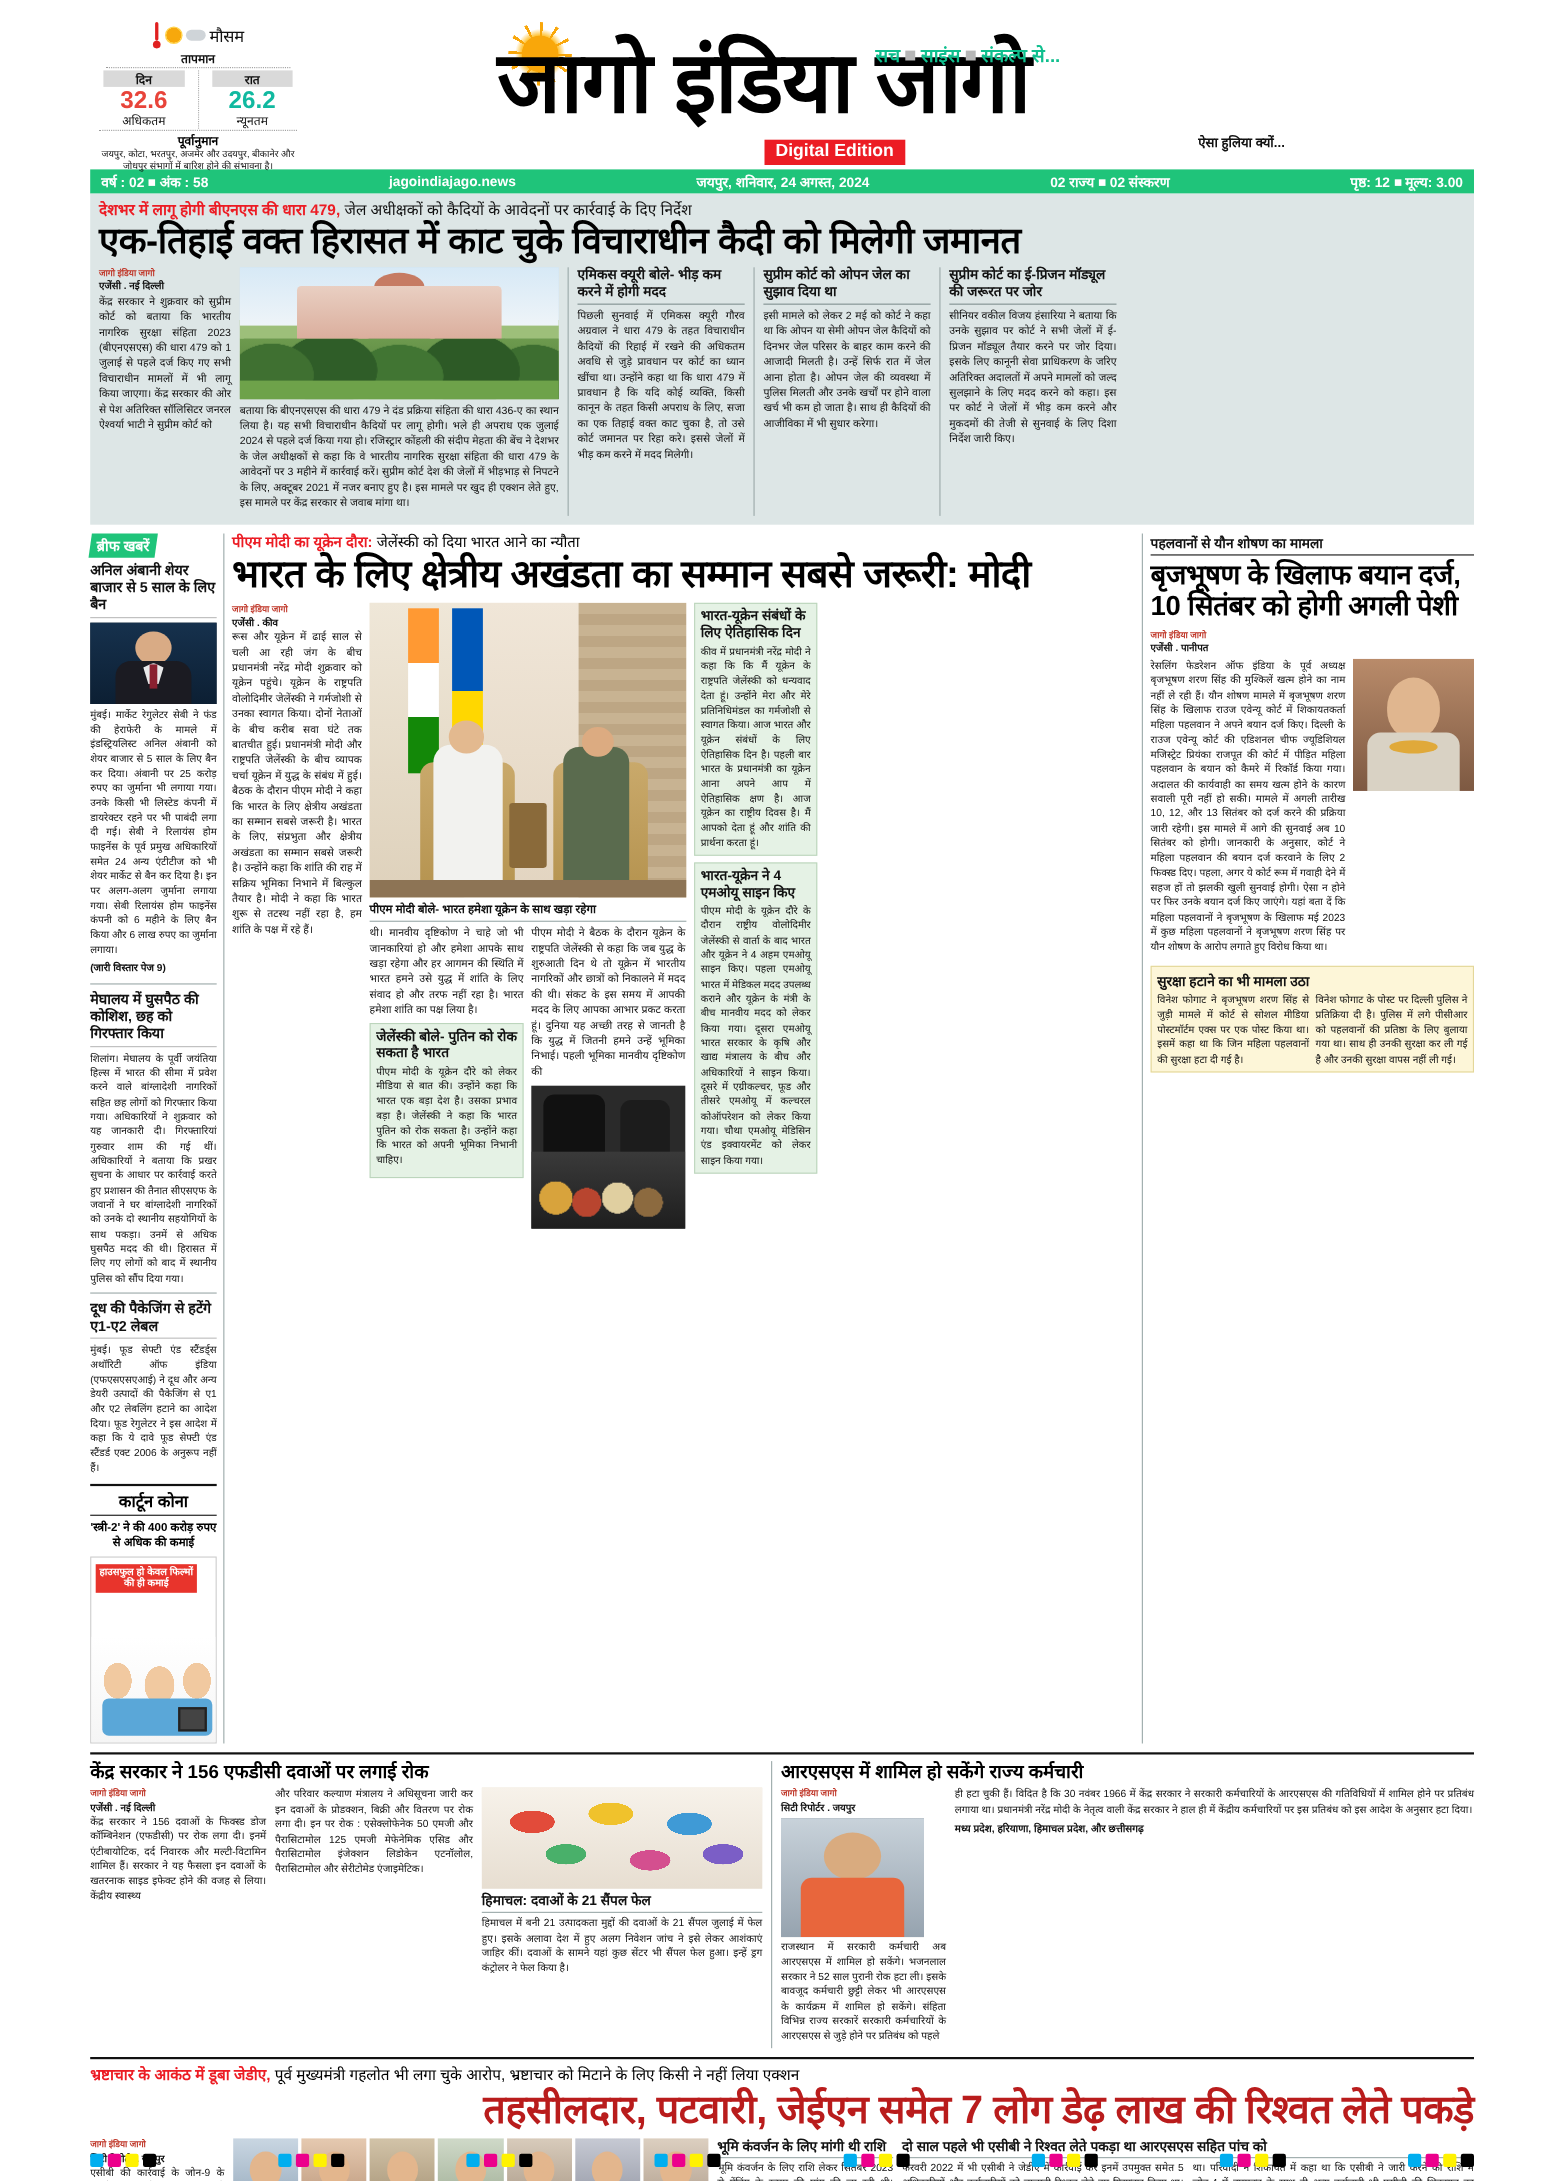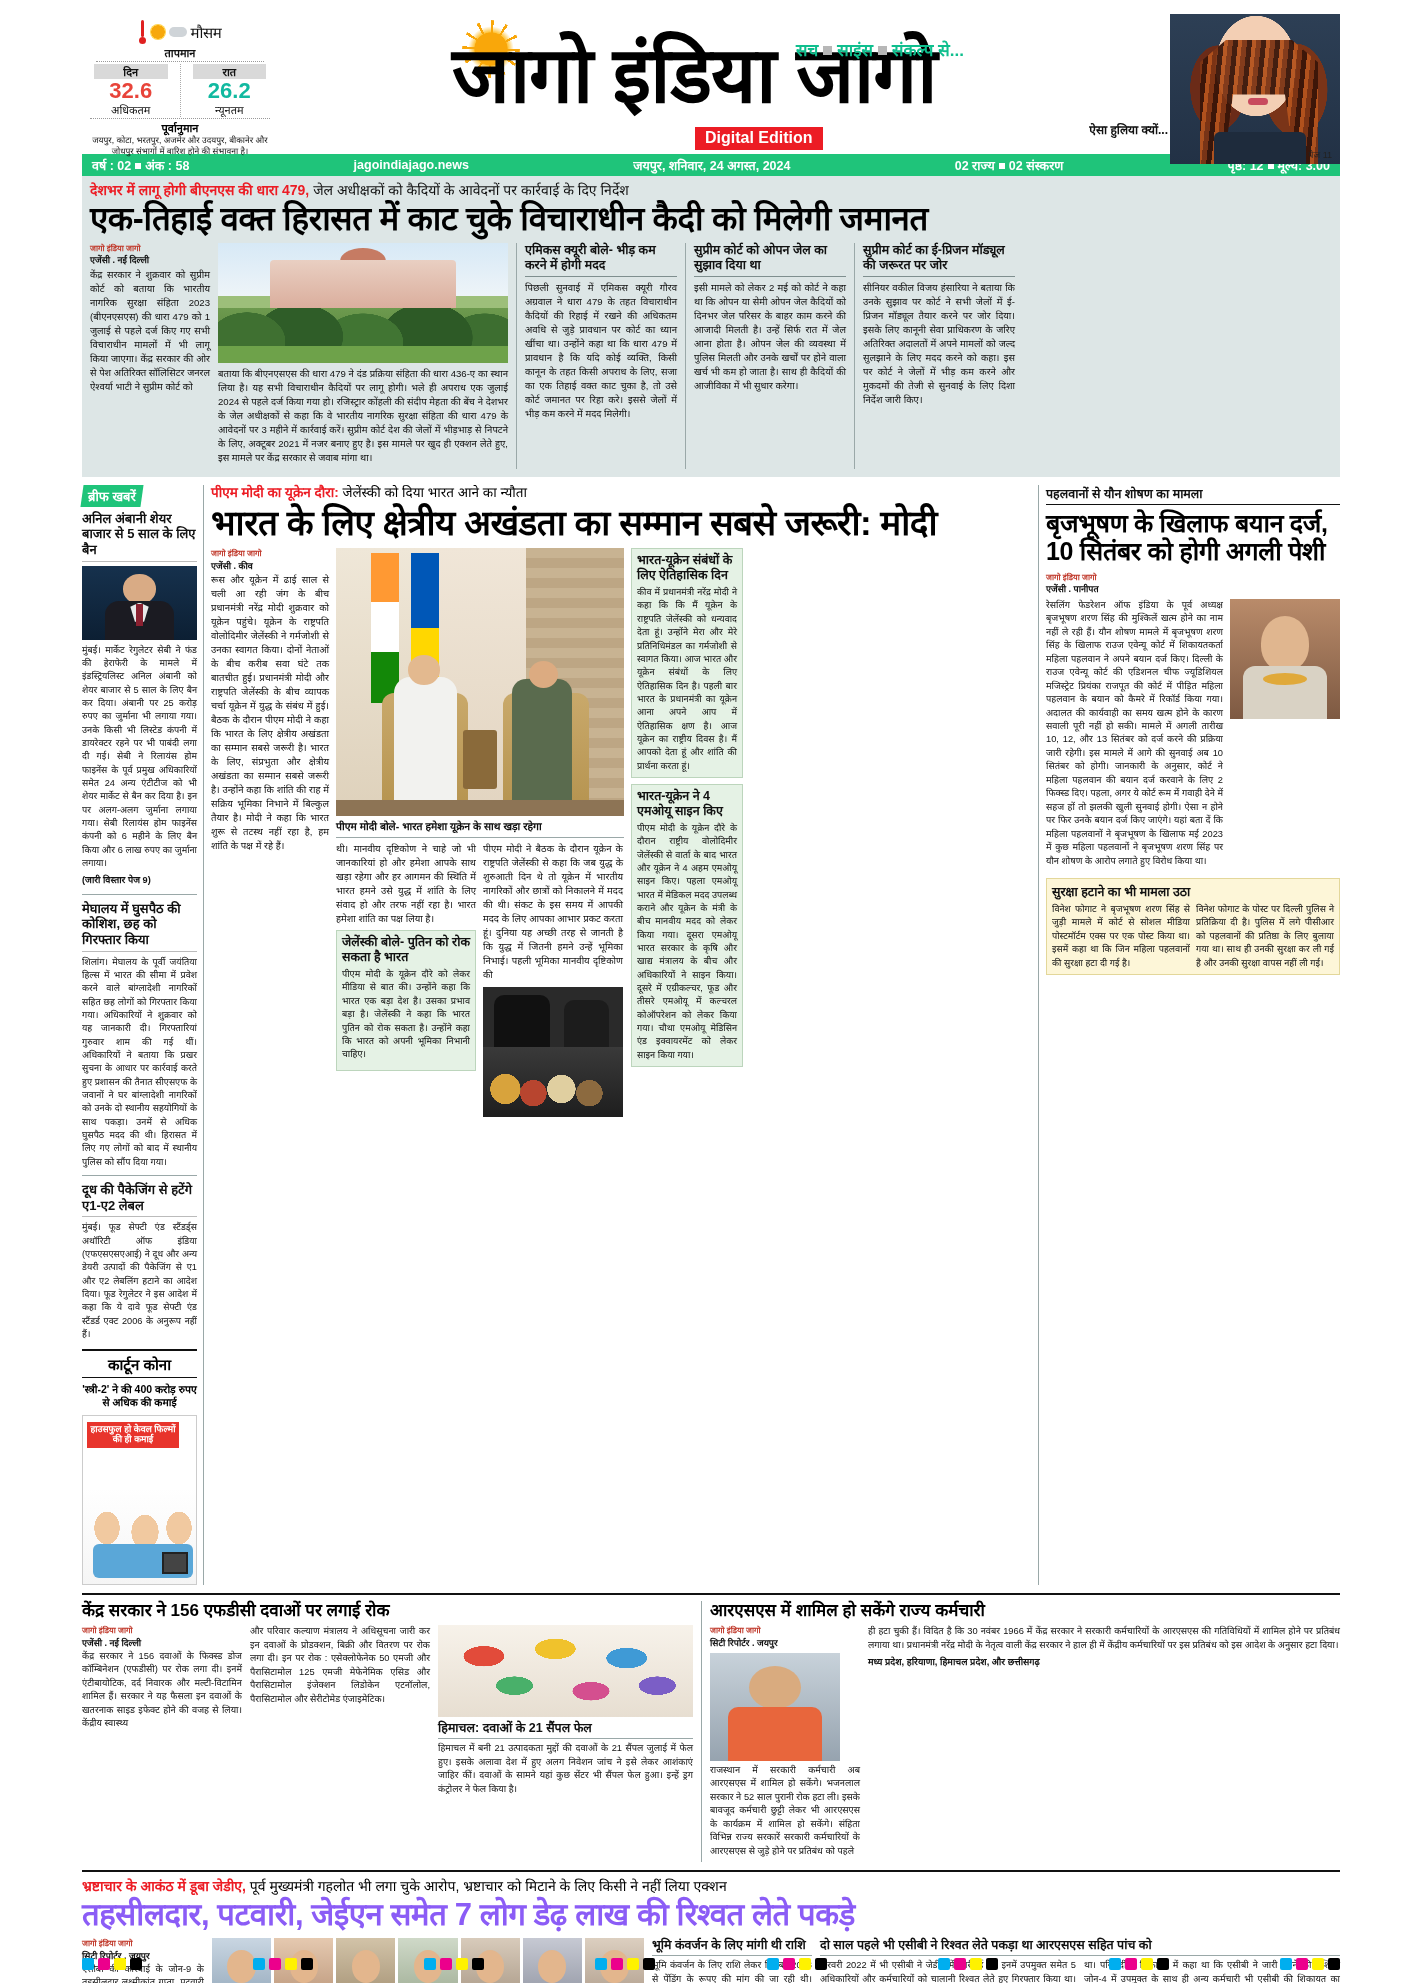--- a/index.html
+++ b/index.html
@@ -300,21 +300,21 @@
   .rss-photo .bgx { position:absolute; inset:0; background:linear-gradient(#c8d2da,#96a3af); }
   .rss-photo .hx { position:absolute; left:30%; top:12%; width:40%; height:40%; background:#d9ab7f; border-radius:50%;}
   .rss-photo .bx { position:absolute; left:14%; top:50%; width:72%; height:50%; background:#e8663c; border-radius:10px 10px 0 0;}
 
   
 
   
   .bottom { margin-top: 8px; border-top: 2px solid #111; padding-top: 6px; }
   .bkicker { font-size: 14px; line-height:1.2; margin-bottom: 2px; }
   .bkicker .red { color:#ec1c24; font-weight:bold;}
-  .bhl { font-size: 31px; font-weight:bold; line-height:1.14; letter-spacing:-.4px; color:#8b5cf6; margin-bottom: 6px;}
+  .bhl { font-size: 36px; font-weight:bold; line-height:1.14; letter-spacing:-.4px; color:#b91c1c; margin-bottom: 6px; text-align: right;}
   .bcols { display:flex; gap:8px; }
   .bc { font-size: 9.3px; line-height:1.45; text-align:justify; color:#111;}
   .bc p { margin-bottom:4px;}
   .mug-strip { display:flex; gap:3px; width: 100%; }
   .mug { flex:1; }
   .mug .img { width:100%; height: 72px; position:relative; overflow:hidden; }
   .m1 .img { background: linear-gradient(#c9d6e2,#8ea3b6); }
   .m2 .img { background: linear-gradient(#e5c9b0,#b58f72); }
   .m3 .img { background: linear-gradient(#d2c3a8,#9e8b6d); }
   .m4 .img { background: linear-gradient(#cfd9c8,#97a68c); }
@@ -368,27 +368,20 @@
 
       <div class="logo-wrap">
         <div class="sunburst"></div>
         <div class="nameplate">जागो इंडिया जागो</div>
         <div class="tagline">
           <span>सच</span><span class="sq"></span><span>साइंस</span><span class="sq"></span><span>संकल्प से...</span>
         </div>
         <div class="digitaled">Digital Edition</div>
       </div>
 
-      <div class="promo">
-        <div class="face"></div>
-        <div class="hairshine"></div>
-        <div class="lips"></div>
-        <div class="top"></div>
-        <div class="promo-pg">पेज 11</div>
-      </div>
       <div class="promo-cap">ऐसा हुलिया क्यों...</div>
     </div>
 
     <div class="infobar">
       <div>
         <span>वर्ष : 02</span><span class="sq"></span><span>अंक : 58</span>
       </div>
       <div class="site">jagoindiajago.news</div>
       <div>जयपुर, शनिवार, 24 अगस्त, 2024</div>
       <div>

